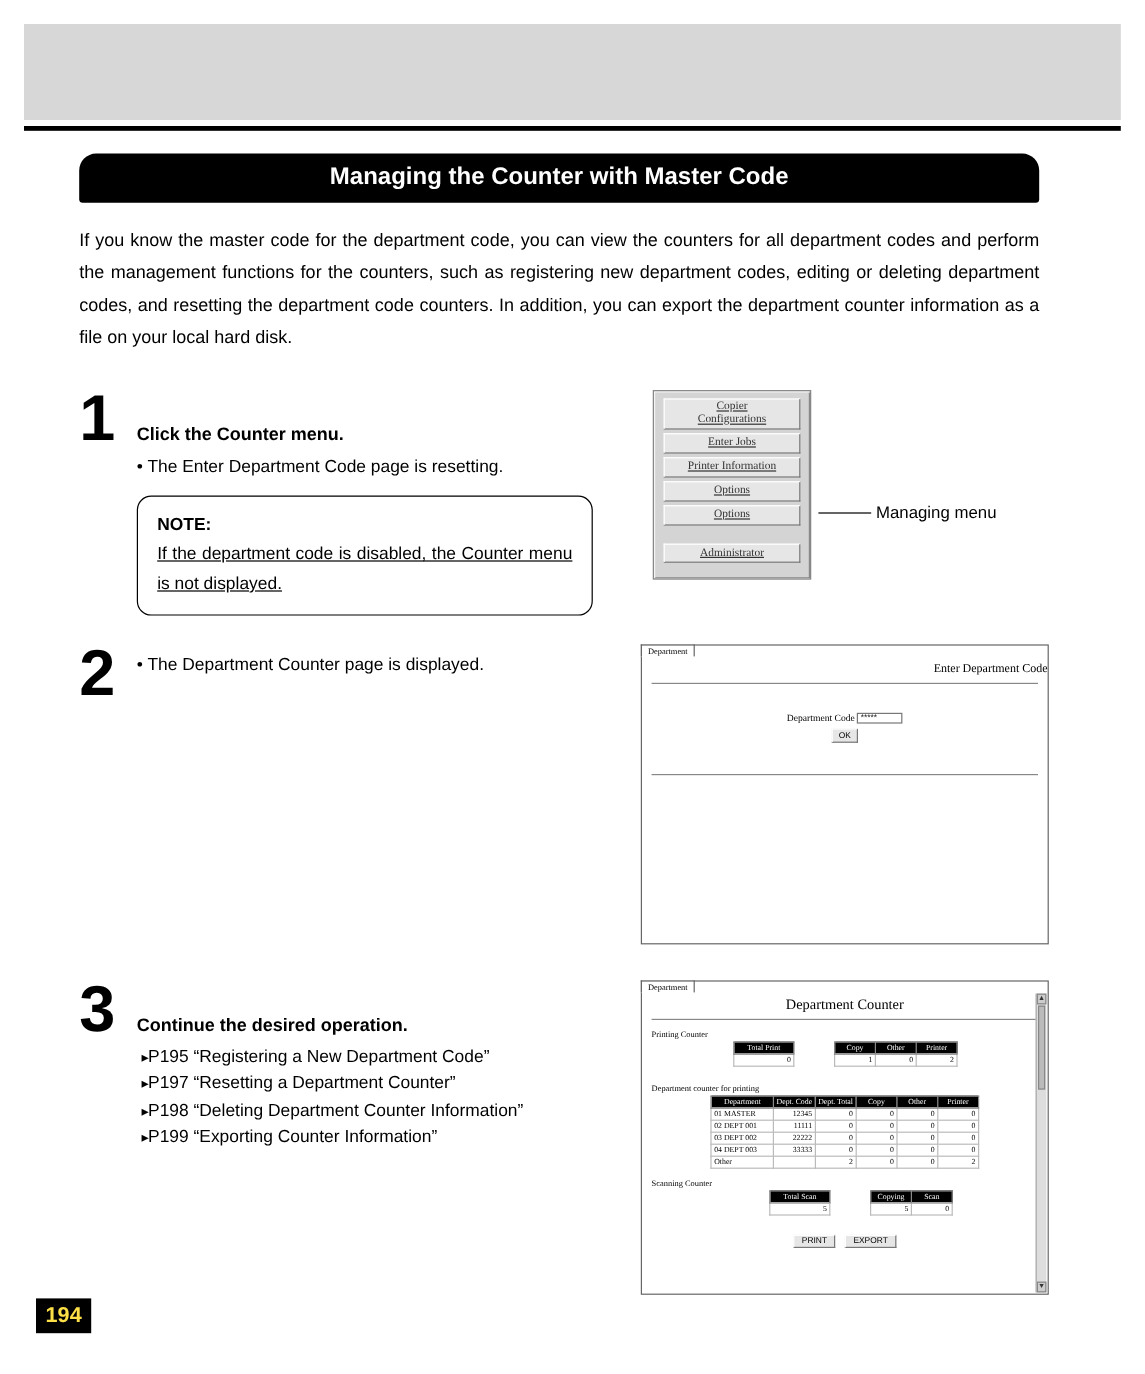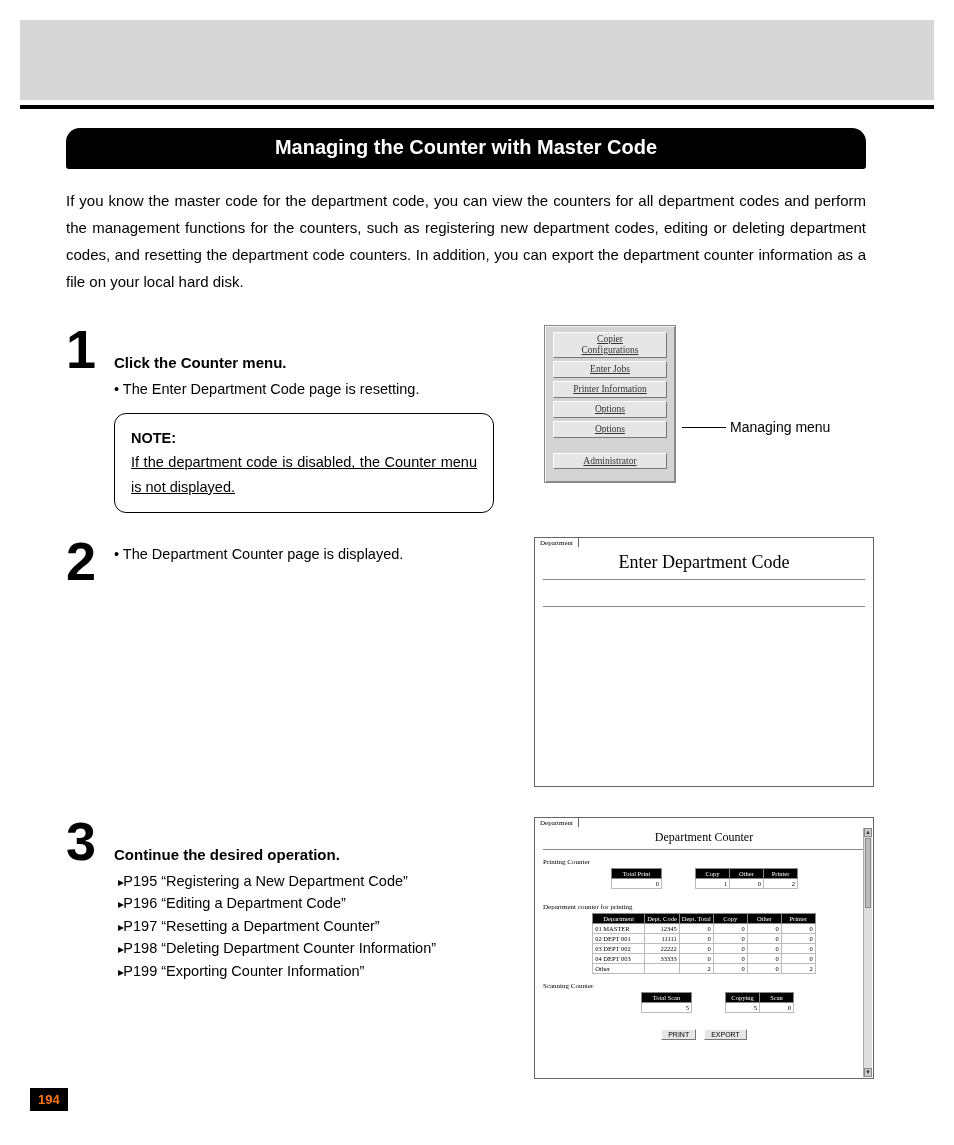--- a/index.html
+++ b/index.html
@@ -146,22 +146,22 @@
   .tab {
     position: absolute;
     top: -1px; left: -1px;
     border: 1px solid #666;
     border-bottom: none;
     font-size: 7px;
     padding: 1px 5px 0 5px;
     background: #fff;
   }
   .enter-title {
-    text-align: center;
-    font-size: 18px;
+    text-align: right;
+    font-size: 10px;
     padding-top: 14px;
   }
   .hr-thin {
     border: none; border-top: 1px solid #888;
     margin: 6px 8px;
   }
   .enter-form {
     text-align: center;
     font-size: 8px;
     margin-top: 24px;
@@ -255,23 +255,23 @@
     font-size: 6px;
     text-align: center;
     line-height: 7px;
     color: #333;
   }
   .page-num {
     position: absolute;
     left: 30px;
     bottom: 34px;
     background: #000;
-    color: #f97316;
+    color: #fde047;
     font-weight: bold;
-    font-size: 13px;
+    font-size: 18px;
     padding: 4px 8px;
   }
 </style>
 </head>
 <body>
 
 <div class="page">
   <div class="top-band"></div>
   <div class="top-rule"></div>
 
@@ -312,31 +312,35 @@
     <div class="step-row" style="margin-top:24px;">
       <div class="step-num">2</div>
       <div class="step-body" style="width:390px;flex:0 0 390px;">
         <div class="bullet">The Department Counter page is displayed.</div>
       </div>
       <div class="step-right">
         <div class="shot-frame enter-shot">
           <div class="tab">Department</div>
           <div class="enter-title">Enter Department Code</div>
           <hr class="hr-thin">
+          <div class="enter-form">
+            <span>Department Code</span>
+            <input class="enter-input" value="*****" style="">
+            <button class="enter-ok">OK</button>
+          </div>
           <hr class="hr-thin" style="margin-top:26px;">
         </div>
       </div>
     </div>
 
     <div class="step-row" style="margin-top:30px;">
       <div class="step-num">3</div>
       <div class="step-body" style="width:390px;flex:0 0 390px;">
         <div class="step-title">Continue the desired operation.</div>
         <div class="ref-line">P195 “Registering a New Department Code”</div>
-        <div class="ref-line">P196 “Editing a Department Code”</div>
         <div class="ref-line">P197 “Resetting a Department Counter”</div>
         <div class="ref-line">P198 “Deleting Department Counter Information”</div>
         <div class="ref-line">P199 “Exporting Counter Information”</div>
       </div>
       <div class="step-right">
         <div class="shot-frame counter-shot">
           <div class="tab">Department</div>
           <div class="scroll-track">
             <div class="scroll-arrow" style="top:0;">▲</div>
             <div class="scroll-thumb"></div>

